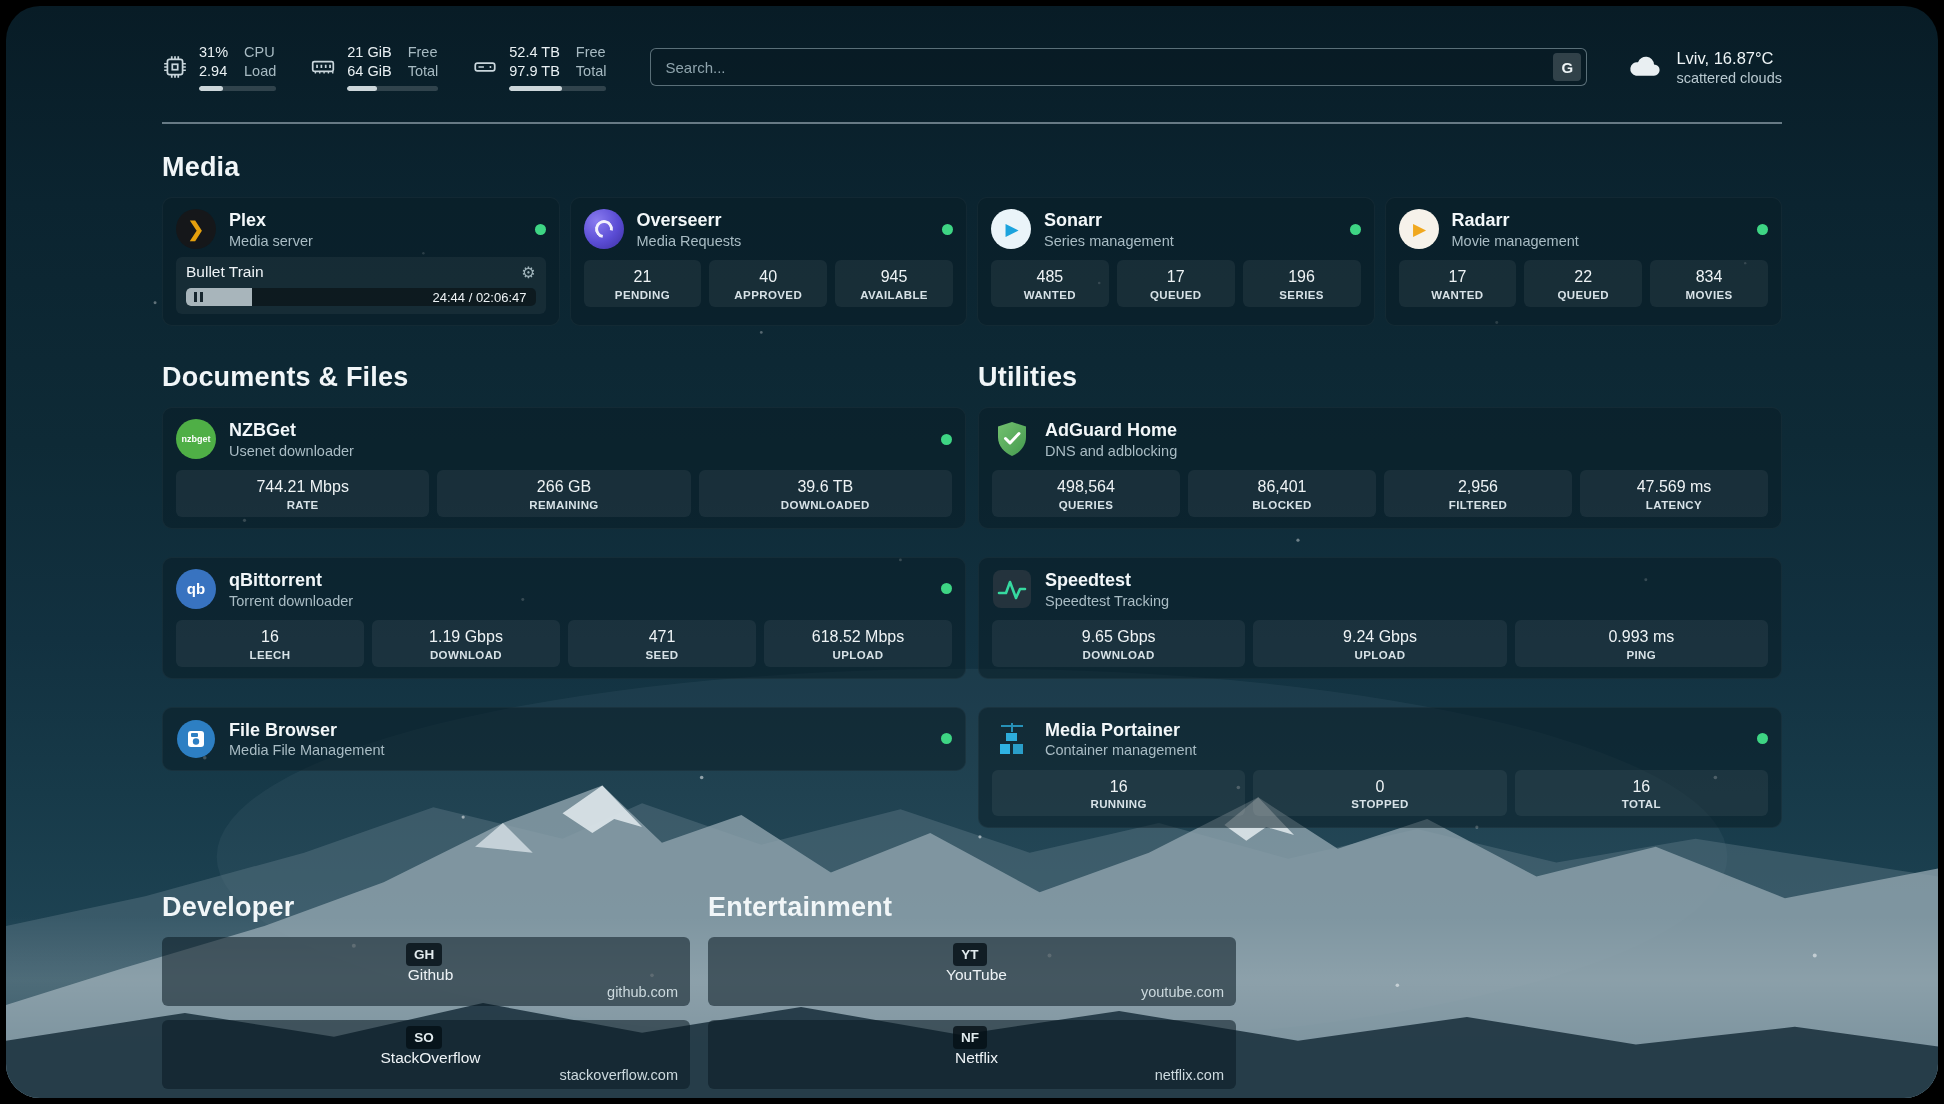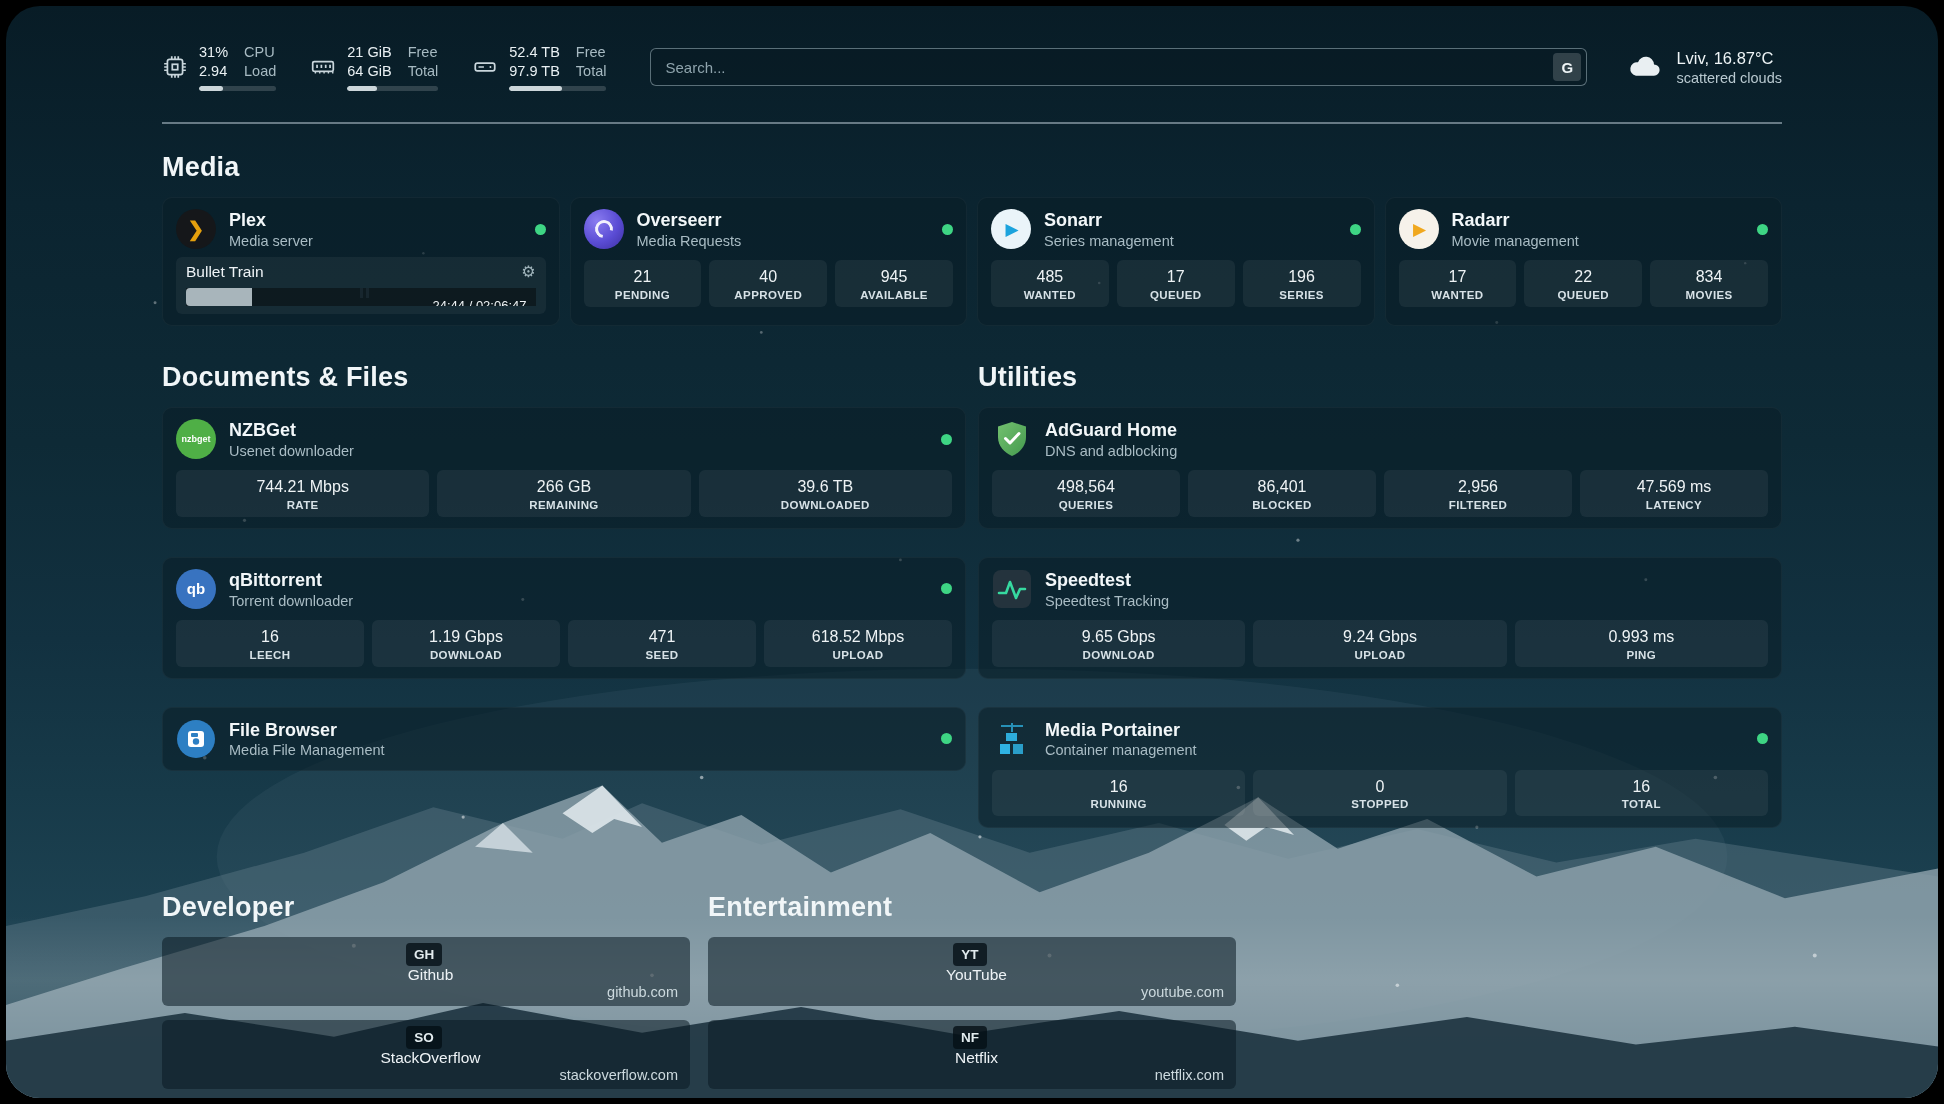--- a/index.html
+++ b/index.html
@@ -71,24 +71,24 @@
   .icon-radarr { background: #f6f2ea; }
   .radarr-glyph { color: #f0a81e; font-size: 17px; line-height: 1; margin-left: 2px; }
   .icon-nzbget { background: #4faf46; }
   .nzb-text { color: #fff; font-size: 9px; font-weight: 700; }
   .icon-qbit { background: #3873c0; }
   .qb-text { color: #fff; font-size: 15px; font-weight: 700; }
   .app-icon.square { border-radius: 8px; }
 
   
   .np { background: rgba(255,255,255,0.05); border-radius: 6px; padding: 6px 10px 8px; margin-top: 8px; }
-  .np-title-row { display: flex; align-items: center; }
+  .np-title-row { display: flex; align-items: flex-end; }
   .np-title { flex: 1; font-size: 15.5px; color: #eef3f6; }
   .gear { color: #9fb3ba; font-size: 16px; line-height: 1; cursor: pointer; }
-  .np-bar { position: relative; margin-top: 7px; height: 18px; border-radius: 0; background: rgba(0,0,0,0.4); display: flex; align-items: center; overflow: hidden; flex-direction: column; }
+  .np-bar { position: relative; margin-top: 7px; height: 18px; border-radius: 5px; background: rgba(0,0,0,0.4); display: flex; align-items: center; overflow: hidden; }
   .np-fill { position: absolute; left: 0; top: 0; bottom: 0; background: #b9c6cc; opacity: .9; border-radius: 4px 0 0 4px; }
   .np-pause { position: relative; display: flex; gap: 3px; margin-left: 8px; cursor: pointer; }
   .np-pause i { display: block; width: 3px; height: 10px; background: #17262e; }
   .np-time { position: relative; margin-left: auto; padding-right: 9px; font-size: 13px; color: #eef3f5; }
 
   
   .bm-list { display: flex; flex-direction: column; gap: 14px; }
   .bm-row { display: flex; align-items: center; padding: 6px 12px 6px 8px; border-radius: 6px; background: rgba(10,26,34,0.55); cursor: pointer; flex-direction: column; }
   .bm-abbr { background: rgba(4,14,20,0.78); border-radius: 4px; padding: 4px 8px; font-size: 13.5px; font-weight: 700; color: #e2ebee; }
   .bm-name { margin-left: 13px; font-size: 15.5px; color: #eef3f6; }

